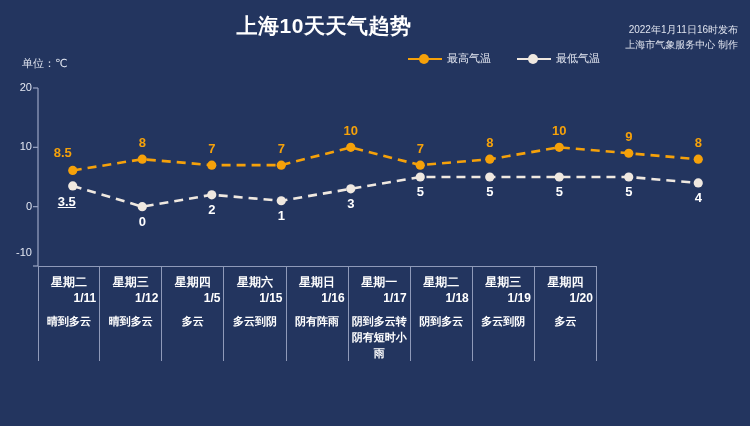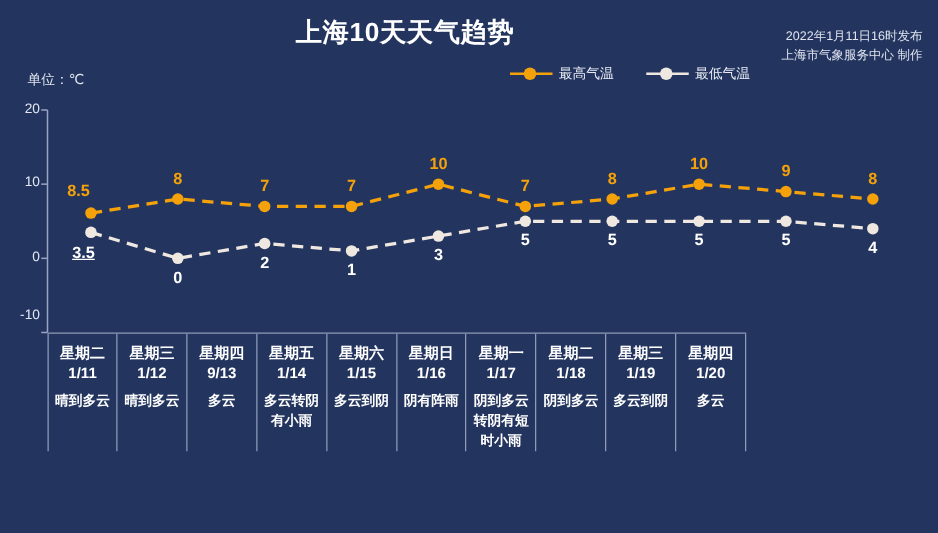--- a/index.html
+++ b/index.html
@@ -139,20 +139,21 @@
     font-size: 12px;
     font-weight: bold;
     color: #ffffff;
     line-height: 16px;
   }
   .col .dt {
     font-size: 12px;
     font-weight: bold;
     color: #ffffff;
     line-height: 17px;
+    text-align: right;
   }
   .col .cond {
     margin-top: 6px;
     font-size: 11px;
     font-weight: bold;
     color: #ffffff;
     line-height: 16px;
     word-break: break-all;
   }
 </style>
@@ -252,27 +253,22 @@
         <div class="dt">1/11</div>
         <div class="cond">晴到多云</div>
       </div>
       <div class="col">
         <div class="wk">星期三</div>
         <div class="dt">1/12</div>
         <div class="cond">晴到多云</div>
       </div>
       <div class="col">
         <div class="wk">星期四</div>
-        <div class="dt">9/13</div>
+        <div class="dt">1/5</div>
         <div class="cond">多云</div>
-      </div>
-      <div class="col">
-        <div class="wk">星期五</div>
-        <div class="dt">1/14</div>
-        <div class="cond">多云转阴有小雨</div>
       </div>
       <div class="col">
         <div class="wk">星期六</div>
         <div class="dt">1/15</div>
         <div class="cond">多云到阴</div>
       </div>
       <div class="col">
         <div class="wk">星期日</div>
         <div class="dt">1/16</div>
         <div class="cond">阴有阵雨</div>

